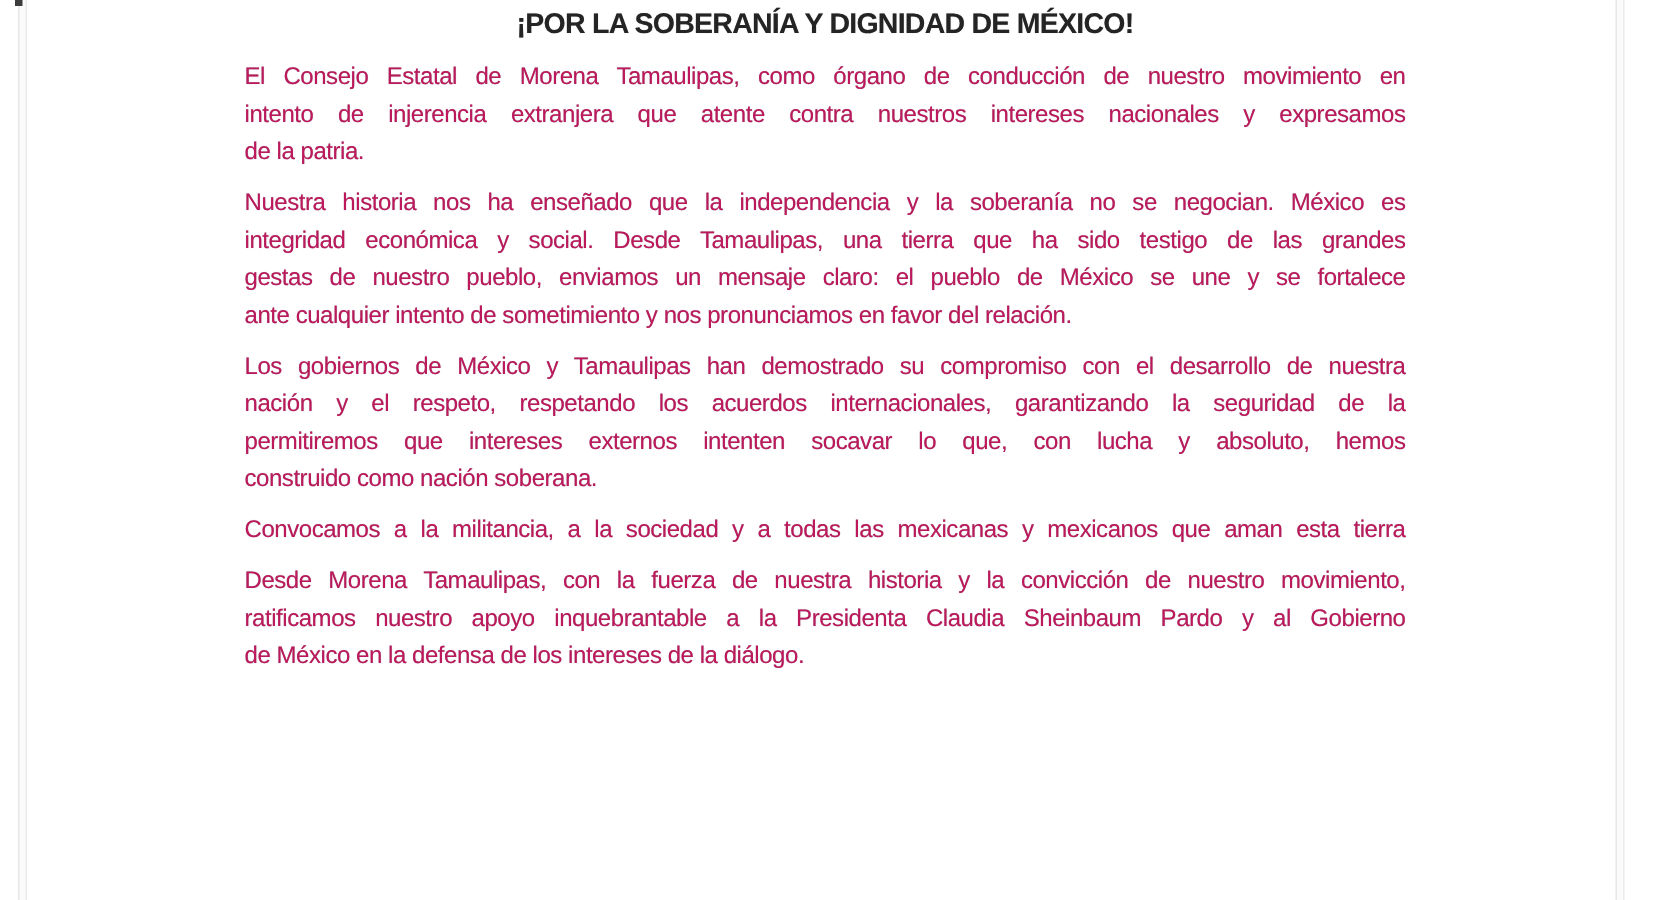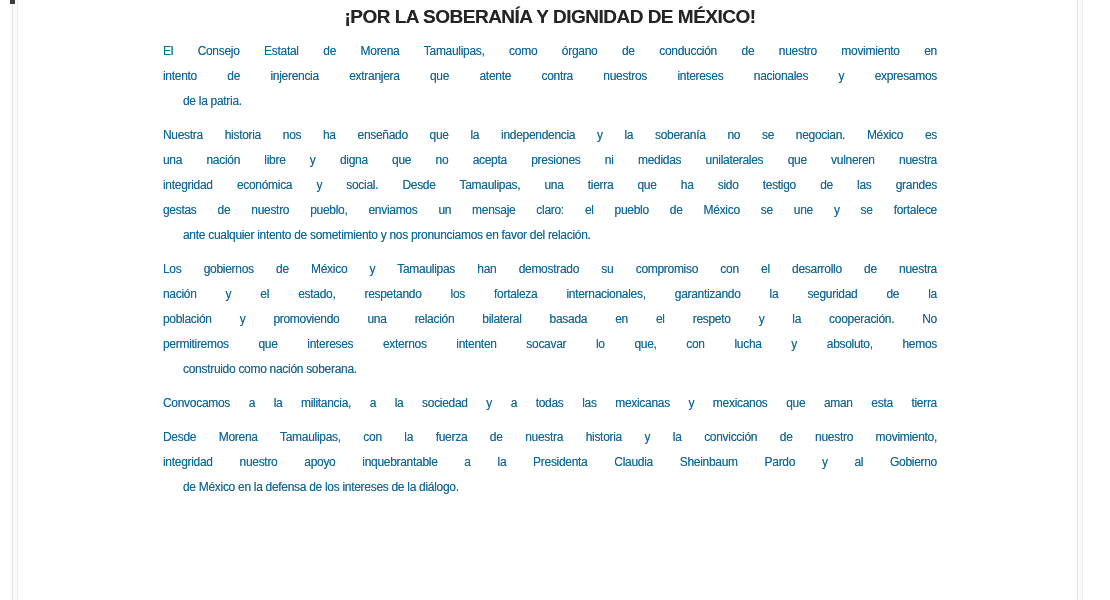--- a/index.html
+++ b/index.html
@@ -44,36 +44,35 @@
   .doc-title {
     font-size: 19px;
     font-weight: bold;
     line-height: 26px;
     letter-spacing: -0.5px;
     text-align: center;
     color: #242424;
     margin: 0 0 9px 0;
   }
   .doc-body {
-    font-size: 12px;
+    font-size: 16px;
     letter-spacing: -0.3px;
-    color: #0369a1;
+    color: #be185d;
   }
   .paragraph {
     margin: 0 0 9px 0;
   }
   .line {
     line-height: 25px;
     text-align: justify;
     text-align-last: justify;
     white-space: nowrap;
   }
   .line.last {
     text-align-last: left;
-    margin-left: 20px;
   }
   
   .doc-title, .doc-body {
     text-shadow: 0 0 0.5px rgba(40,40,40,0.45);
   }
 </style>
 </head>
 <body>
 
 <div class="page">
@@ -84,35 +83,33 @@
   <div class="content">
     <div class="doc-title">¡POR LA SOBERANÍA Y DIGNIDAD DE MÉXICO!</div>
     <div class="doc-body">
         <div class="paragraph">
           <div class="line">El Consejo Estatal de Morena Tamaulipas, como órgano de conducción de nuestro movimiento en</div>
           <div class="line">intento de injerencia extranjera que atente contra nuestros intereses nacionales y expresamos</div>
           <div class="line last">de la patria.</div>
         </div>
         <div class="paragraph">
           <div class="line">Nuestra historia nos ha enseñado que la independencia y la soberanía no se negocian. México es</div>
-          <div class="line">una nación libre y digna que no acepta presiones ni medidas unilaterales que vulneren nuestra</div>
           <div class="line">integridad económica y social. Desde Tamaulipas, una tierra que ha sido testigo de las grandes</div>
           <div class="line">gestas de nuestro pueblo, enviamos un mensaje claro: el pueblo de México se une y se fortalece</div>
           <div class="line last">ante cualquier intento de sometimiento y nos pronunciamos en favor del relación.</div>
         </div>
         <div class="paragraph">
           <div class="line">Los gobiernos de México y Tamaulipas han demostrado su compromiso con el desarrollo de nuestra</div>
-          <div class="line">nación y el estado, respetando los fortaleza internacionales, garantizando la seguridad de la</div>
-          <div class="line">población y promoviendo una relación bilateral basada en el respeto y la cooperación. No</div>
+          <div class="line">nación y el respeto, respetando los acuerdos internacionales, garantizando la seguridad de la</div>
           <div class="line">permitiremos que intereses externos intenten socavar lo que, con lucha y absoluto, hemos</div>
           <div class="line last">construido como nación soberana.</div>
         </div>
         <div class="paragraph">
           <div class="line">Convocamos a la militancia, a la sociedad y a todas las mexicanas y mexicanos que aman esta tierra</div>
         </div>
         <div class="paragraph">
           <div class="line">Desde Morena Tamaulipas, con la fuerza de nuestra historia y la convicción de nuestro movimiento,</div>
-          <div class="line">integridad nuestro apoyo inquebrantable a la Presidenta Claudia Sheinbaum Pardo y al Gobierno</div>
+          <div class="line">ratificamos nuestro apoyo inquebrantable a la Presidenta Claudia Sheinbaum Pardo y al Gobierno</div>
           <div class="line last">de México en la defensa de los intereses de la diálogo.</div>
         </div>
       </div>
   </div>
 </div>
 
 </body></html>

